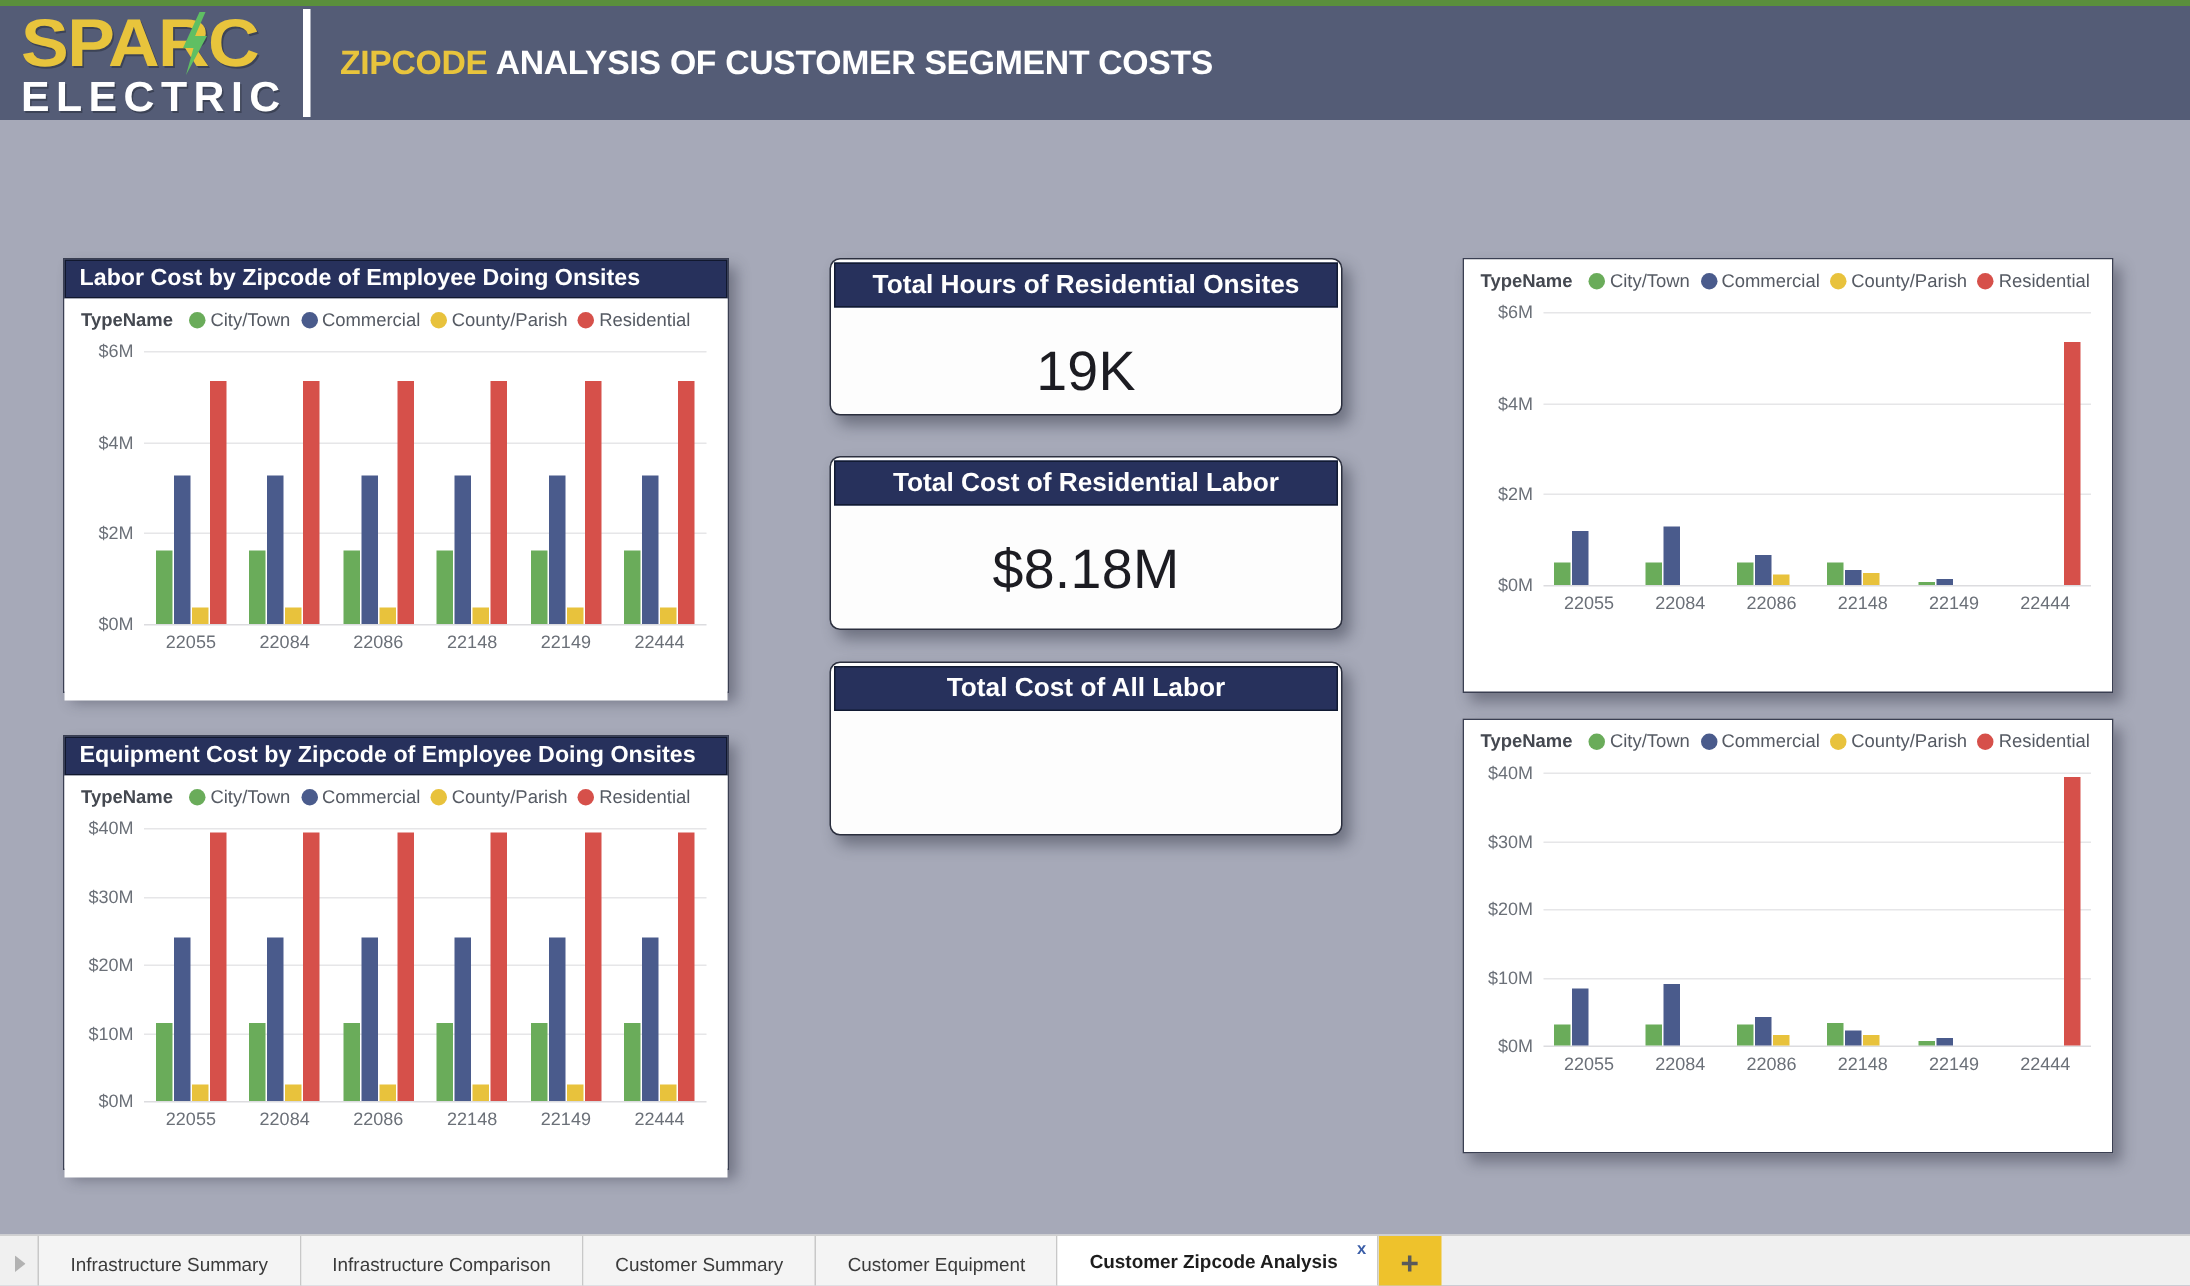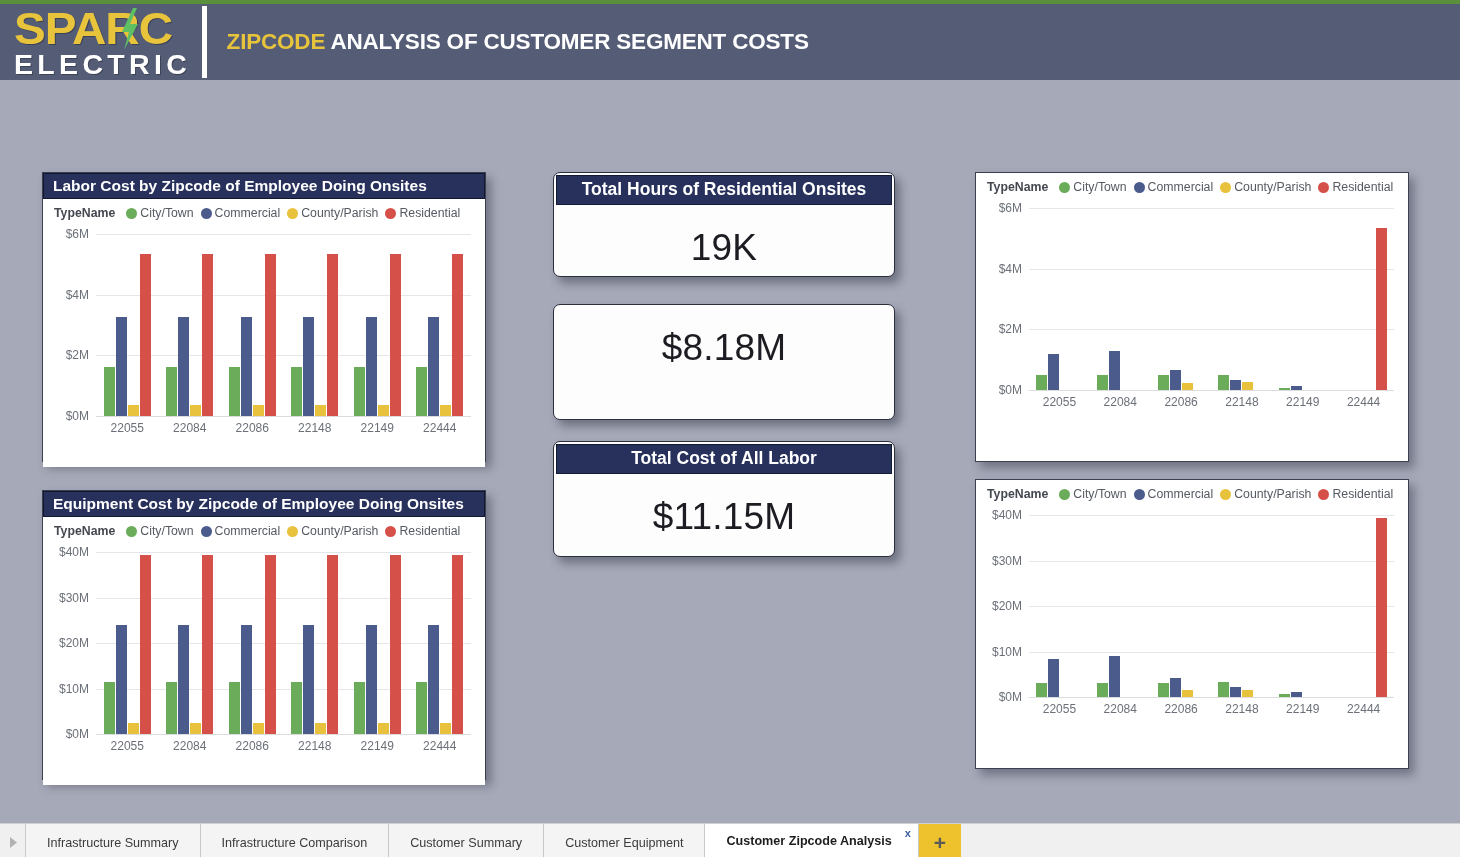--- a/index.html
+++ b/index.html
@@ -588,26 +588,26 @@
       </div>
     </div>
   </div>
 
   <div class="kpi-card" style="left:553px; top:92px; width:342px; height:105px;">
     <div class="kpi-header">Total Hours of Residential Onsites</div>
     <div class="kpi-value" style="height:86px;">19K</div>
   </div>
 
   <div class="kpi-card" style="left:553px; top:224px; width:342px; height:116px;">
+    <div class="kpi-header">Total Cost of Residential Labor</div>
     <div class="kpi-value" style="height:85px;">$8.18M</div>
   </div>
 
   <div class="kpi-card" style="left:553px; top:361px; width:342px; height:116px;">
     <div class="kpi-header">Total Cost of All Labor</div>
-    <div class="kpi-value" style="height:85px;">$11.15M</div>
   </div>
 
 </div>
 
 <div id="tabbar-spacer"></div>
 <div id="tabbar">
   <div id="tab-scroll-left">
     <svg width="8" height="11" viewBox="0 0 8 11">
       <polygon points="1,0 8,5.5 1,11" fill="#b2b2b2"></polygon>
     </svg>

